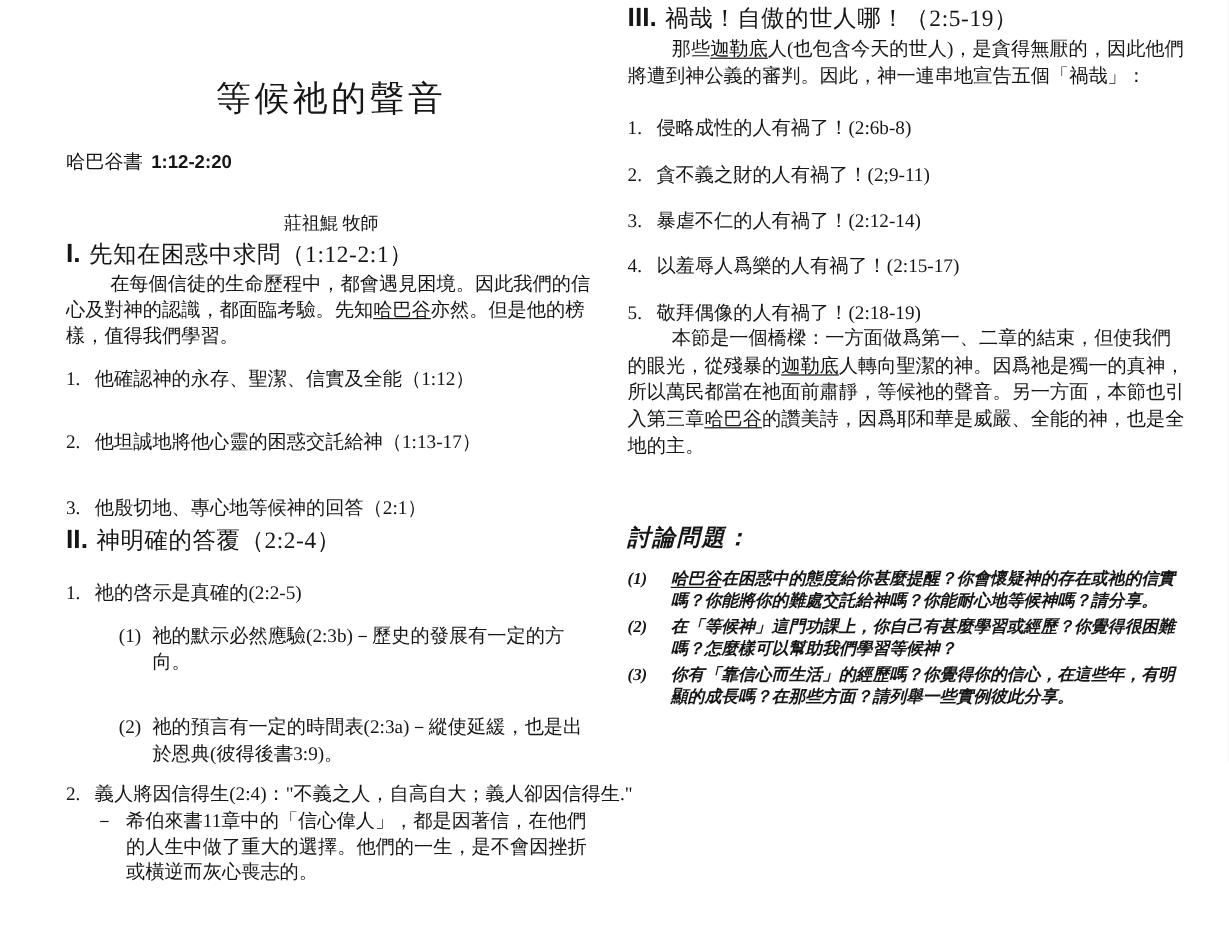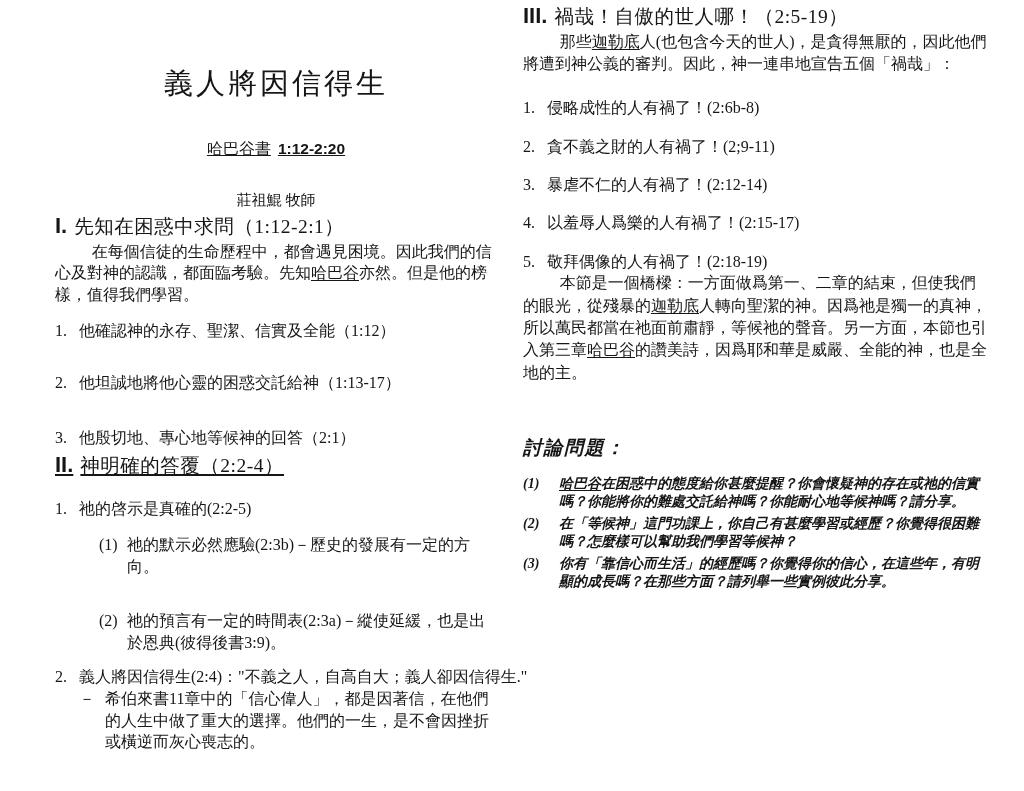--- a/index.html
+++ b/index.html
@@ -17,21 +17,21 @@
   .col-right { left:523px; width:468px; }
 
   .title {
     margin:66px 0 0 0;
     text-align:center;
     font-size:29px;
     font-weight:normal;
     letter-spacing:3px;
     line-height:1.2;
   }
-  .subtitle { margin-top:38px; text-align:center; font-size:16px;text-decoration:underline; }
+  .subtitle { margin-top:24px; text-align:left; font-size:16px; }
   .subtitle .ref {
     font-family:"Liberation Sans","DejaVu Sans",sans-serif;
     font-weight:bold;
     margin-left:7px;
     font-size:15.5px;
   }
   .author { margin-top:31px; text-align:center; font-size:15px; }
 
   h2.sec { margin:0; font-weight:normal; line-height:1.3; }
   h2.sec .numeral {
@@ -76,21 +76,21 @@
   .q:first-child { margin-top:0; }
   .q .qnum { flex:none; width:36px; }
   .q .qtext { flex:1; }
 
   
   .mt-h1  { margin-top:17px; }
   .mt-p1  { margin-top:15px; }
   .mt-i1  { margin-top:15px; }
   .mt-i2  { margin-top:30px; }
   .mt-i3  { margin-top:34px; }
-  .mt-h2  { margin-top:27px;text-decoration:underline; }
+  .mt-h2  { margin-top:27px; }
   .mt-ii1 { margin-top:18px; }
   .mt-s1  { margin-top:15px; }
   .mt-s2  { margin-top:33px; }
   .mt-ii2 { margin-top:13px; }
   .mt-note{ margin-top:1px; }
 
   .mt-h3  { margin-top:68px; }
   .mt-p3  { margin-top:20px; }
   .mt-w1  { margin-top:23px; }
   .mt-w   { margin-top:17px; }
@@ -99,21 +99,21 @@
   .mt-dh  { margin-top:51px; }
   .mt-qs  { margin-top:14px; }
 </style>
 </head>
 <body>
 
 <div class="page">
 
   <div class="col col-left">
 
-    <h1 class="title">義人將因信得生</h1>
+    <h1 class="title">等候祂的聲音</h1>
 
     <div class="subtitle">
       <span>哈巴谷書</span><span class="ref">1:12-2:20</span>
     </div>
 
     <div class="author">莊祖鯤 牧師</div>
 
     <h2 class="sec mt-h1">
       <span class="numeral">I.</span><span class="stext">先知在困惑中求問（1:12-2:1）</span>
     </h2>

